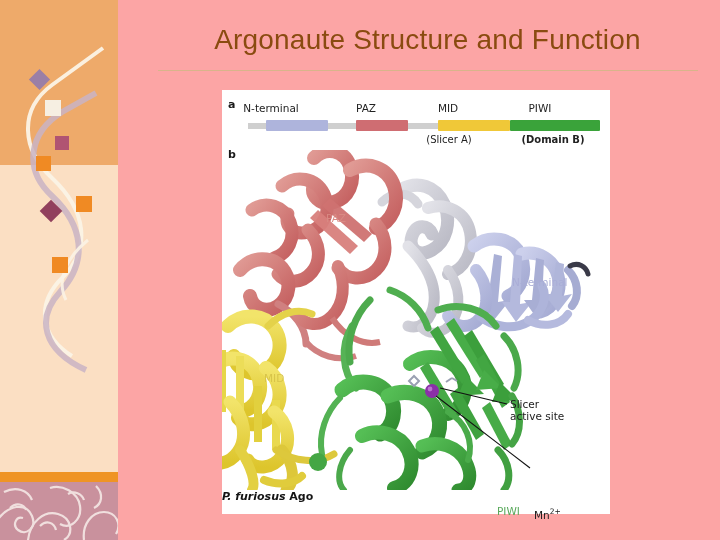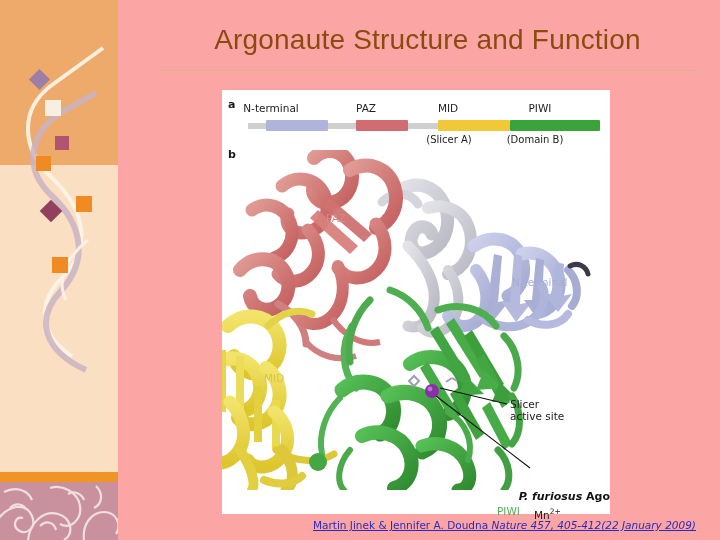--- a/index.html
+++ b/index.html
@@ -71,21 +71,21 @@
   }
   #lbl-paz{left:104px;top:62px;color:#d98a84;}
   #lbl-nterm{left:290px;top:126px;color:#a9add6;}
   #lbl-mid{left:42px;top:222px;color:#d8c44a;}
   #lbl-piwi{left:275px;top:355px;color:#58a85a;}
   #lbl-slicer{left:288px;top:248px;color:#1b1b1b;line-height:1.15;}
   #lbl-mn{left:312px;top:313px;color:#1b1b1b;margin-top:44px;}
   #lbl-mn sup{font-size:7.5px;}
 
   #caption{
-    position:absolute;left:0;top:400px;width:388px;text-align:right;
+    position:absolute;left:0;top:400px;width:388px;text-align:left;
     font-size:11px;font-style:italic;font-weight:bold;color:#141414;
     font-family:"DejaVu Sans",sans-serif;
   }
   #caption .nonital{font-style:normal;}
 
   
   #citation{
     position:absolute;left:313px;top:519px;
     font-size:10.5px;color:#2a2ac0;
     text-decoration:underline;
@@ -151,21 +151,21 @@
       <div class="seg" style="left:190px;width:72px;background:#f0c838;"></div>
       <div class="seg" style="left:262px;width:90px;background:#3aa33a;"></div>
     </div>
 
     <div class="domlabel" style="left:14px;top:12px;width:70px;">N-terminal</div>
     <div class="domlabel" style="left:108px;width:72px;top:12px;">PAZ</div>
     <div class="domlabel" style="left:190px;width:72px;top:12px;">MID</div>
     <div class="domlabel" style="left:282px;width:72px;top:12px;">PIWI</div>
 
     <div class="domsub" style="left:182px;width:90px;top:44px;">(Slicer A)</div>
-    <div class="domsub" style="left:268px;width:90px;top:44px;">(Domain B)</div>
+    <div class="domsub" style="left:286px;width:90px;top:44px;font-weight:bold;">(Domain B)</div>
 
     <div class="panel-letter" id="lbl-b">b</div>
 
     <div id="structure">
       <svg width="388" height="340" viewBox="0 0 388 340">
         <defs>
           <linearGradient id="gPaz" x1="0" y1="0" x2="1" y2="1">
             <stop offset="0%" stop-color="#e09a94"></stop>
               <stop offset="100%" stop-color="#c45f5f"></stop>
           </linearGradient>
@@ -304,15 +304,14 @@
       <div class="slabel" id="lbl-slicer">
         <div>Slicer</div>
         <div>active site</div>
       </div>
       <div class="slabel" id="lbl-mn"><span>Mn</span><sup>2+</sup></div>
     </div>
 
     <div id="caption"><span>P. furiosus</span><span class="nonital"> Ago</span></div>
   </div>
 
-  <div id="citation"><span>Martin Jinek &amp; Jennifer A. Doudna </span><span class="ital">Nature 457, 405-412(22 January 2009)</span></div>
 
 </div>
 
 </body></html>

